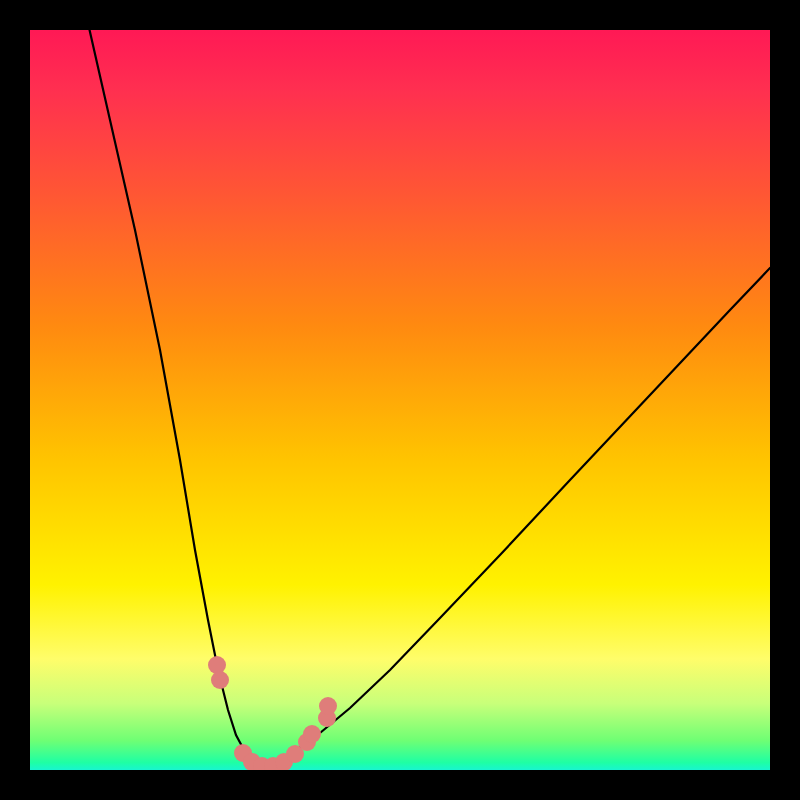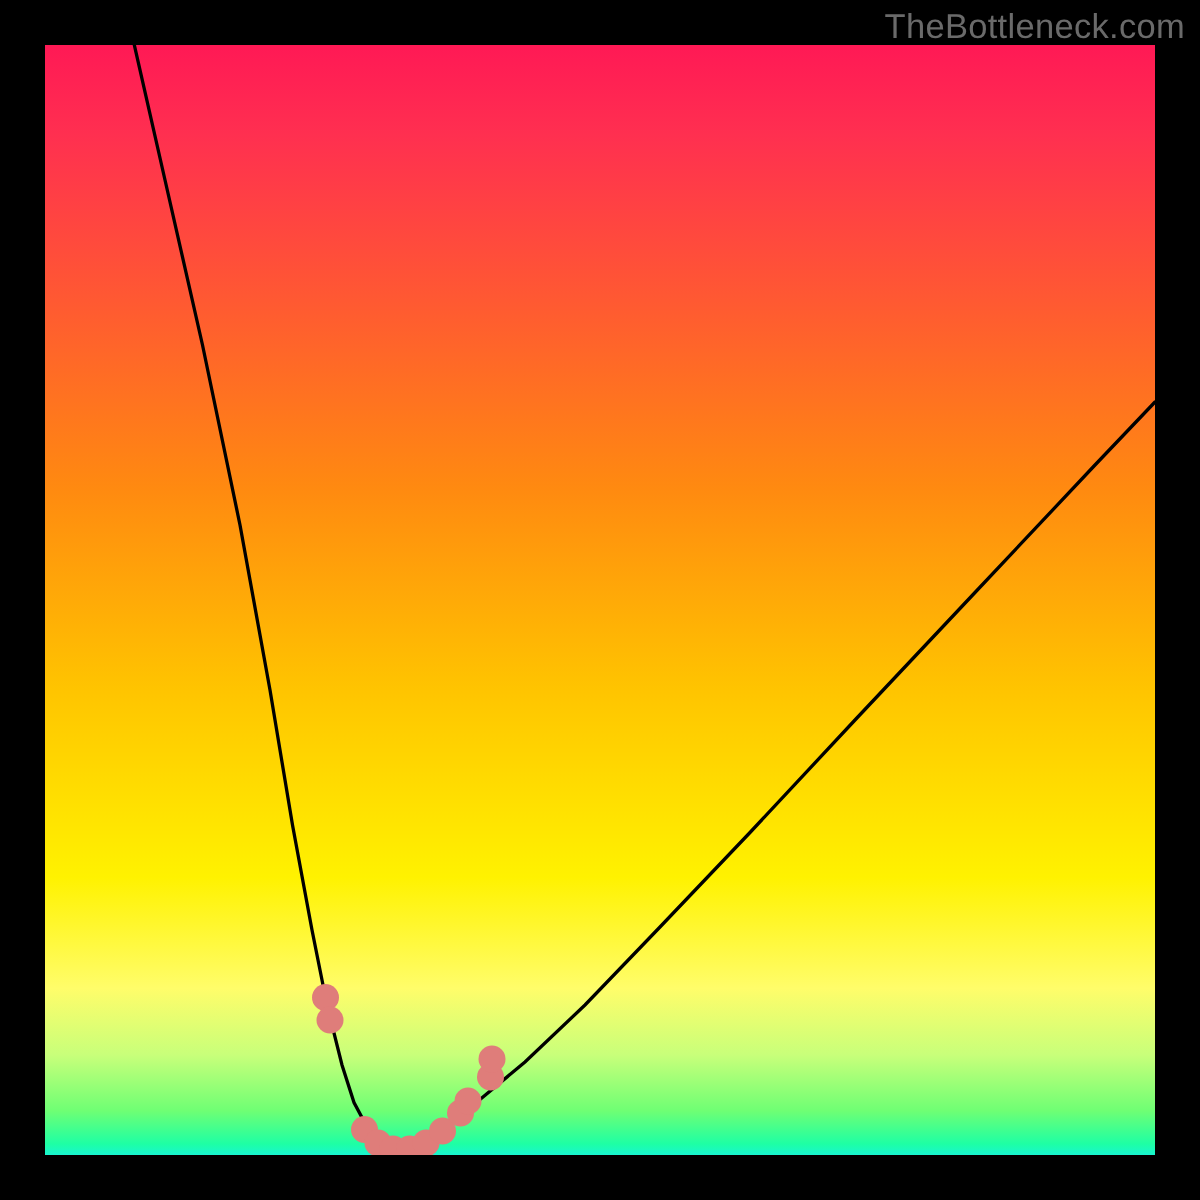--- a/index.html
+++ b/index.html
@@ -94,14 +94,13 @@
         <div class="mk" style="left: 243px; top: 736px;"></div>
         <div class="mk" style="left: 254px; top: 732px;"></div>
         <div class="mk" style="left: 265px; top: 724px;"></div>
         <div class="mk" style="left: 277px; top: 712px;"></div>
         <div class="mk" style="left: 282px; top: 704px;"></div>
         <div class="mk" style="left: 297px; top: 688px;"></div>
         <div class="mk" style="left: 298px; top: 676px;"></div>
       </div>
   </div>
 
-  <div class="watermark">TheBottleneck.com</div>
 </div>
 
 </body></html>

